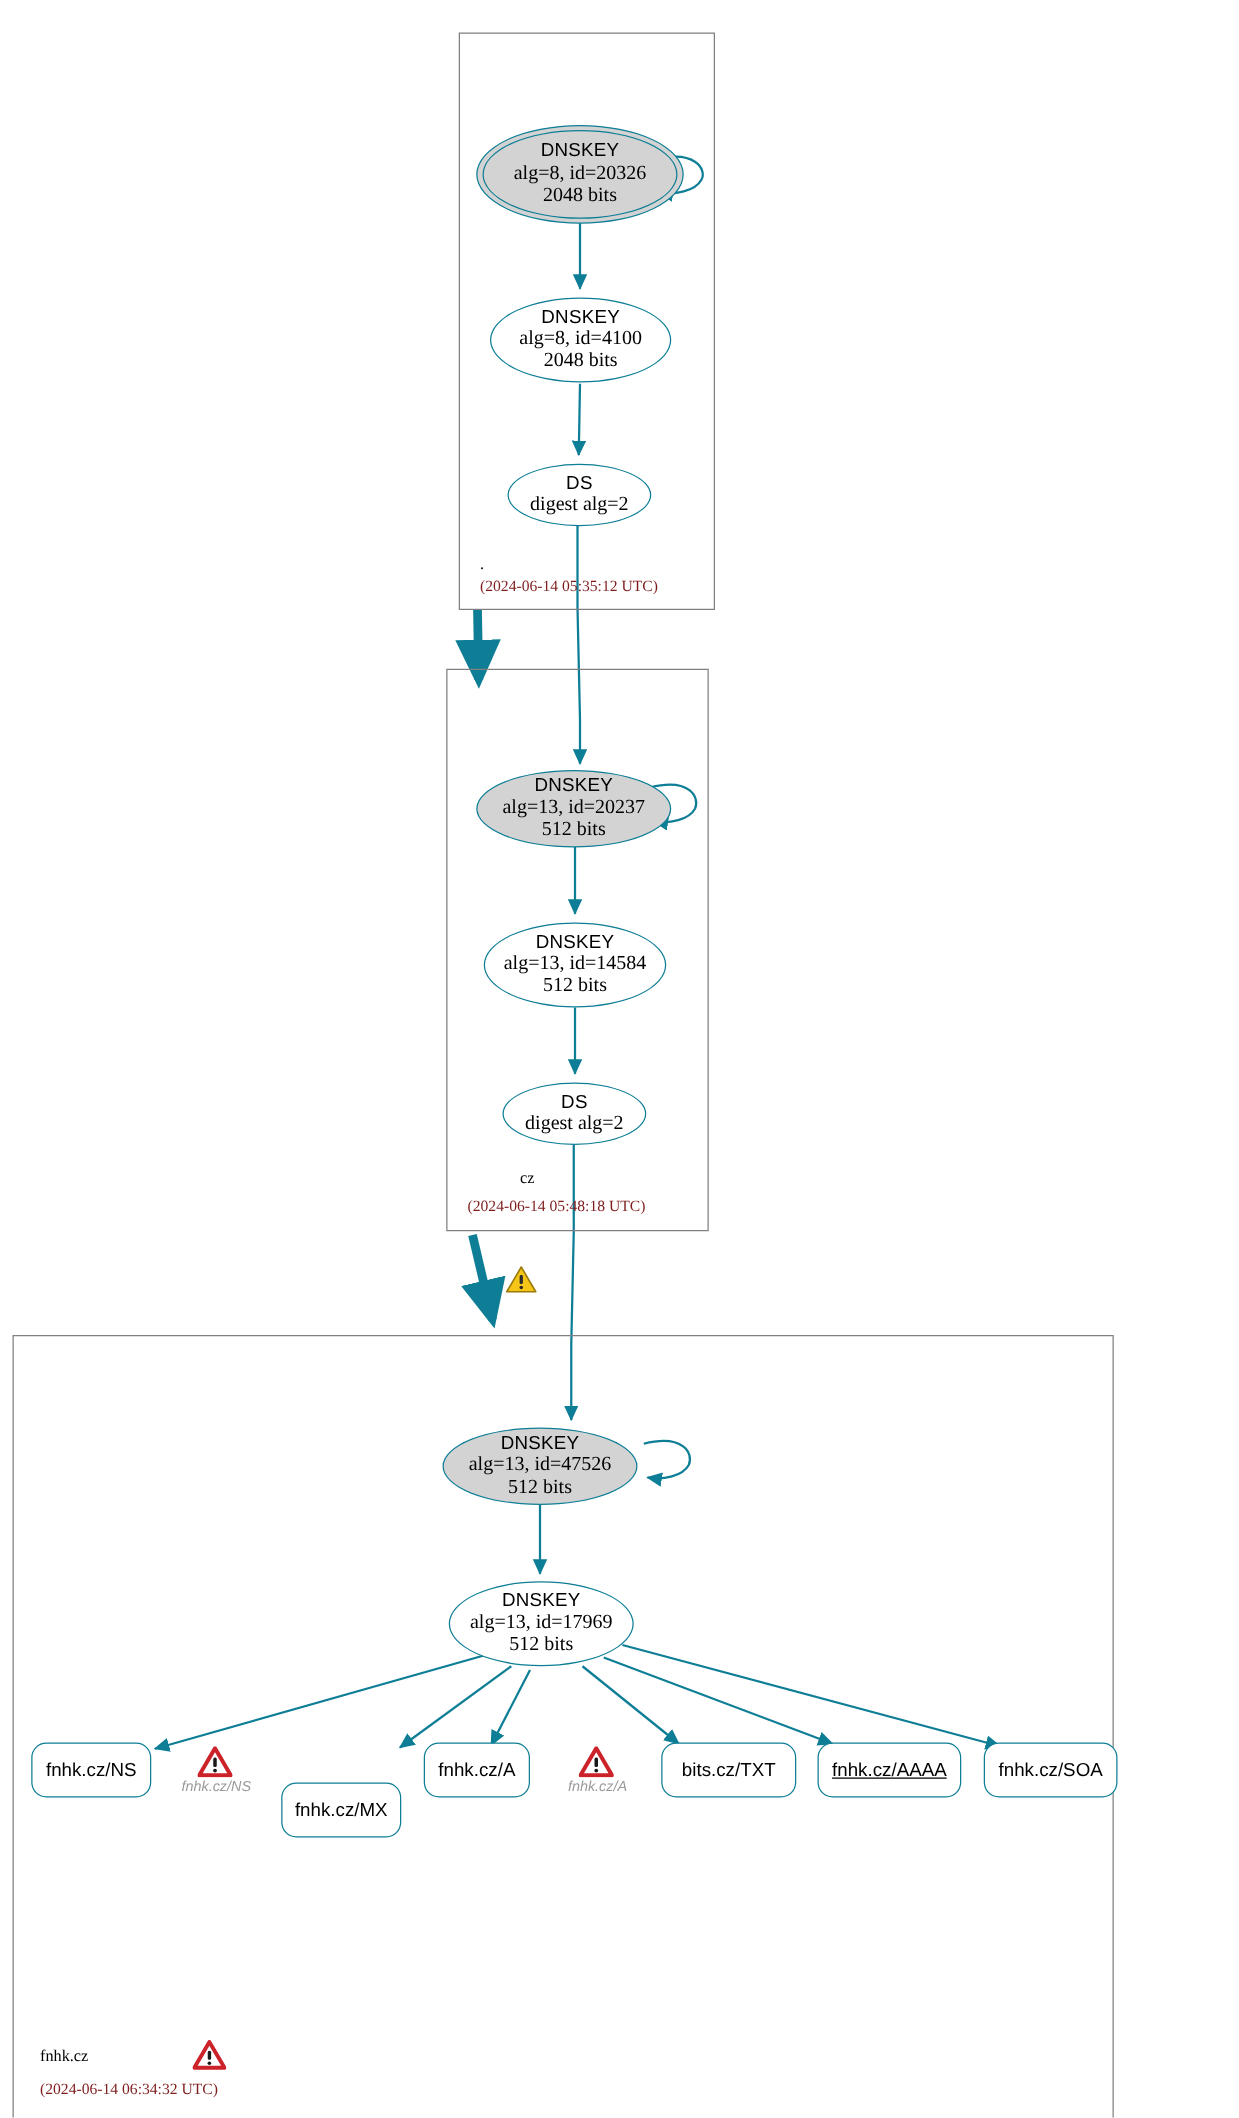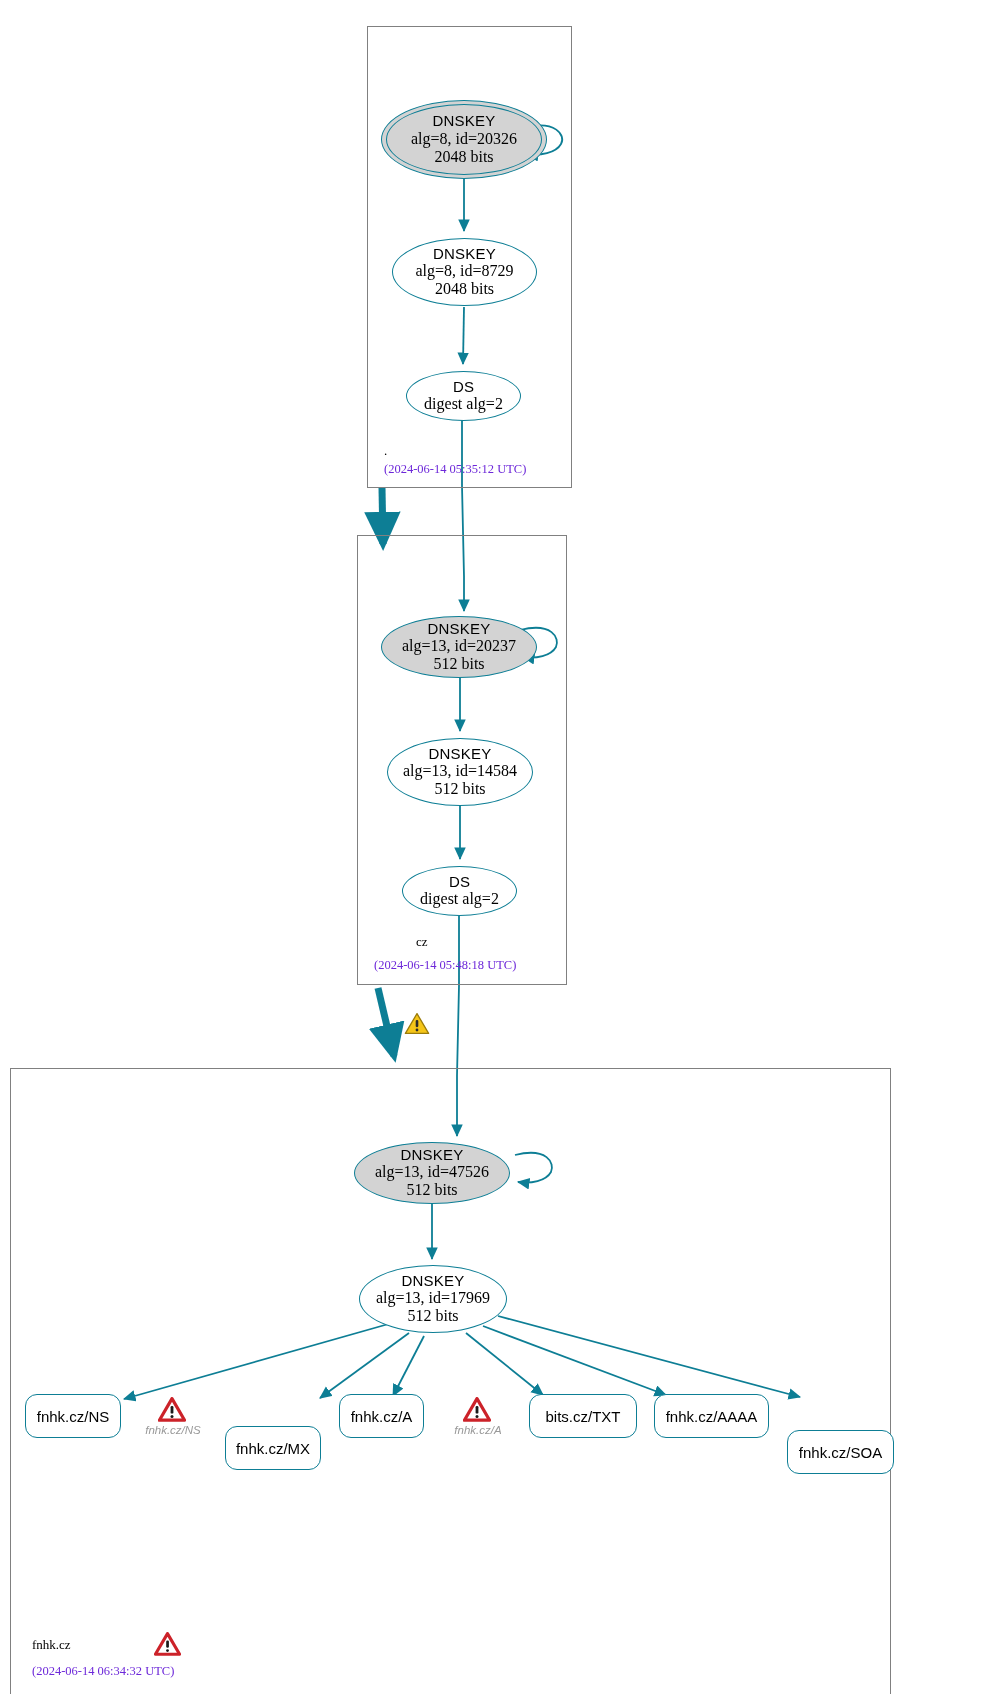--- a/index.html
+++ b/index.html
@@ -37,21 +37,21 @@
     position: absolute;
     font-family: "Liberation Serif", serif;
     font-size: 13px;
     color: #000000;
     white-space: nowrap;
   }
   .zone-time {
     position: absolute;
     font-family: "Liberation Serif", serif;
     font-size: 12.5px;
-    color: #6d28d9;
+    color: #7f1d1d;
     white-space: nowrap;
   }
 
   
   .node {
     position: absolute;
     box-sizing: border-box;
     display: flex;
     flex-direction: column;
     align-items: center;
@@ -174,21 +174,21 @@
 
   <div class="anchor-ring" style="left:381px; top:84px; width:166px; height:79px;"></div>
   <div class="node secure-key" style="left:386px; top:88px; width:156px; height:71px;">
     <div class="t1">DNSKEY</div>
     <div class="t2">alg=8, id=20326</div>
     <div class="t3">2048 bits</div>
   </div>
 
   <div class="node" style="left:392px; top:222px; width:145px; height:68px;">
     <div class="t1">DNSKEY</div>
-    <div class="t2">alg=8, id=8729</div>
+    <div class="t2">alg=8, id=4100</div>
     <div class="t3">2048 bits</div>
   </div>
 
   <div class="node" style="left:406px; top:355px; width:115px; height:50px;">
     <div class="t1">DS</div>
     <div class="t2">digest alg=2</div>
   </div>
 
   <div class="zone-label" style="left:384px; top:427px;">.</div>
   <div class="zone-time" style="left:384px; top:446px;">(2024-06-14 05:35:12 UTC)</div>
@@ -232,22 +232,22 @@
   <div class="node" style="left:359px; top:1249px; width:148px; height:68px;">
     <div class="t1">DNSKEY</div>
     <div class="t2">alg=13, id=17969</div>
     <div class="t3">512 bits</div>
   </div>
 
   <div class="rrset" style="left:25px; top:1378px; width:96px; height:44px;">fnhk.cz/NS</div>
   <div class="rrset" style="left:225px; top:1378px; width:96px; height:44px;margin-top:32px;">fnhk.cz/MX</div>
   <div class="rrset" style="left:339px; top:1378px; width:85px; height:44px;">fnhk.cz/A</div>
   <div class="rrset" style="left:529px; top:1378px; width:108px; height:44px;">bits.cz/TXT</div>
-  <div class="rrset" style="left:654px; top:1378px; width:115px; height:44px;">fnhk.cz/AAAA</div>
-  <div class="rrset" style="left:787px; top:1378px; width:107px; height:44px;margin-top:36px;">fnhk.cz/SOA</div>
+  <div class="rrset" style="left:654px; top:1378px; width:115px; height:44px;text-decoration:underline;">fnhk.cz/AAAA</div>
+  <div class="rrset" style="left:787px; top:1378px; width:107px; height:44px;">fnhk.cz/SOA</div>
 
   <svg class="warn" style="left:158px; top:1381px; width:28px; height:25px;" viewBox="0 0 28 25" xmlns="http://www.w3.org/2000/svg">
     <path d="M14,1.6 L26.6,23.2 L1.4,23.2 Z" fill="#ffffff" stroke="#cc2229" stroke-width="3.2" stroke-linejoin="round"></path>
     <rect x="12.6" y="9" width="2.8" height="7.6" rx="1.2" fill="#1a1a1a"></rect>
     <circle cx="14" cy="19.4" r="1.5" fill="#1a1a1a"></circle>
   </svg>
   <div class="warn-label" style="left:130px; top:1408px; width:86px;">fnhk.cz/NS</div>
 
   <svg class="warn" style="left:463px; top:1381px; width:28px; height:25px;" viewBox="0 0 28 25" xmlns="http://www.w3.org/2000/svg">
     <path d="M14,1.6 L26.6,23.2 L1.4,23.2 Z" fill="#ffffff" stroke="#cc2229" stroke-width="3.2" stroke-linejoin="round"></path>

